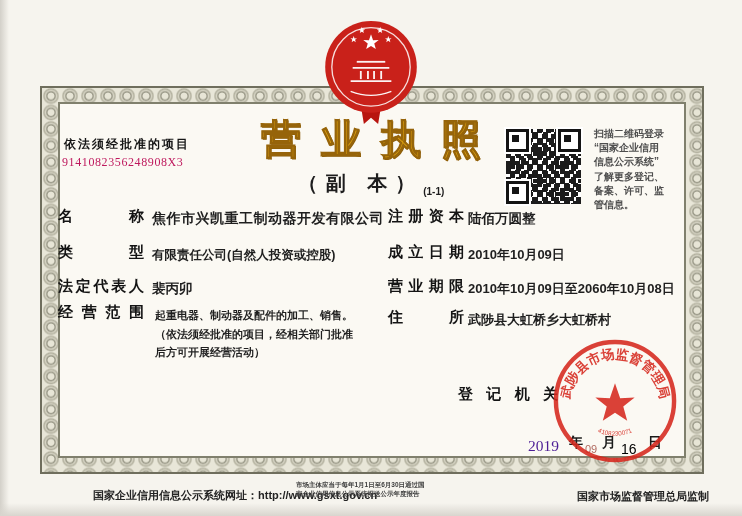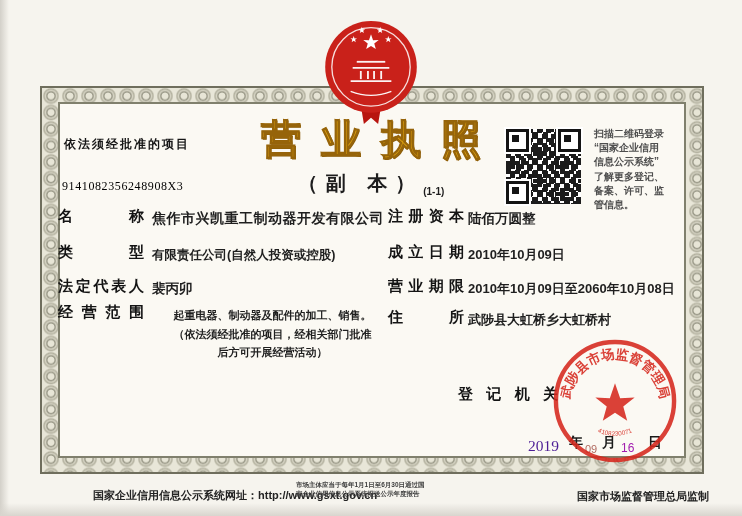--- a/index.html
+++ b/index.html
@@ -28,49 +28,49 @@
   .title-wrap{position:absolute;left:0;right:0;top:112px;text-align:center;z-index:3;}
   .title{font-size:40px;font-weight:bold;letter-spacing:20px;padding-left:20px;
     color:#dda10e;-webkit-text-stroke:1px #96640a;text-shadow:1px 1px 0 #8a5c08;}
   .subtitle-wrap{position:absolute;left:0;right:0;top:170px;text-align:center;z-index:3;}
   .subtitle{font-size:20px;font-weight:bold;letter-spacing:8px;color:#1d1d1d;}
   .copyidx{font-size:10px;font-weight:bold;letter-spacing:0;vertical-align:-5px;color:#1d1d1d;}
 
   
   .cc-label{left:64px;top:136px;font-size:12px;font-weight:bold;letter-spacing:2px;color:#161616;}
   .cc-code{left:62px;top:155px;font-size:12px;font-family:"Liberation Serif","DejaVu Serif",serif;
-    letter-spacing:.6px;color:#000000;margin-top:24px;}
+    letter-spacing:.6px;color:#be185d;}
 
   
   .qr{position:absolute;left:506px;top:129px;width:75px;height:75px;z-index:3;background:
     repeating-conic-gradient(#1c1c1c 0% 25%,transparent 0% 50%) 0 0/9px 9px,
     repeating-conic-gradient(transparent 0% 25%,#1c1c1c 0% 50%) 4px 3px/11px 13px,#fff;}
   .fp{position:absolute;width:17px;height:17px;border:3px solid #141414;background:#fff;
     box-shadow:0 0 0 2px #fff;}
   .fp::after{content:'';position:absolute;left:3px;top:3px;width:7px;height:7px;background:#141414;}
   .fp.tl{left:0;top:0;} .fp.tr{right:0;top:0;} .fp.bl{left:0;bottom:0;}
   .qr-caption{left:594px;top:127px;width:110px;font-size:10px;line-height:14.2px;
     font-weight:600;color:#4e4e4e;}
 
   
   .lab{position:absolute;z-index:3;display:flex;justify-content:space-between;
     font-weight:bold;font-size:15px;color:#141414;}
   .w-l{width:86px;} .w-r{width:76px;}
-  .val{position:absolute;z-index:3;font-weight:600;color:#1f1f1f;text-align:center;}
+  .val{position:absolute;z-index:3;font-weight:600;color:#1f1f1f;}
   .pre{white-space:pre-line;}
 
   
   .reg-label{left:458px;top:385px;width:100px;display:flex;justify-content:space-between;
     font-weight:bold;font-size:15px;color:#141414;}
   .seal{position:absolute;left:551px;top:337px;width:128px;height:128px;opacity:.88;z-index:5;}
   .d-year{left:528px;top:437px;font-size:15.5px;font-family:"Liberation Serif",serif;color:#4c1d95;}
   .d-yu{left:569px;top:434px;font-size:14px;font-weight:bold;color:#1a1a1a;}
   .d-month{left:585px;top:443px;font-size:11px;color:#a8594e;opacity:.9;}
   .d-mu{left:602px;top:434px;font-size:14px;font-weight:bold;color:#1a1a1a;}
-  .d-day{left:621px;top:441px;font-size:12px;color:#a21caf;}
+  .d-day{left:621px;top:441px;font-size:14px;color:#000000;}
   .d-du{left:648px;top:434px;font-size:14px;font-weight:bold;color:#1a1a1a;}
 
   
   .f-left{left:93px;top:488px;font-size:11px;font-weight:bold;color:#232323;z-index:7;}
   .f-left .url{font-weight:bold;}
   .f-notice{left:296px;top:480px;width:140px;font-size:6.5px;line-height:9px;
     font-weight:600;color:#3c3c3c;z-index:7;}
   .f-prod{left:577px;top:489px;font-size:11px;font-weight:bold;color:#232323;z-index:7;}
 </style>
 </head>

